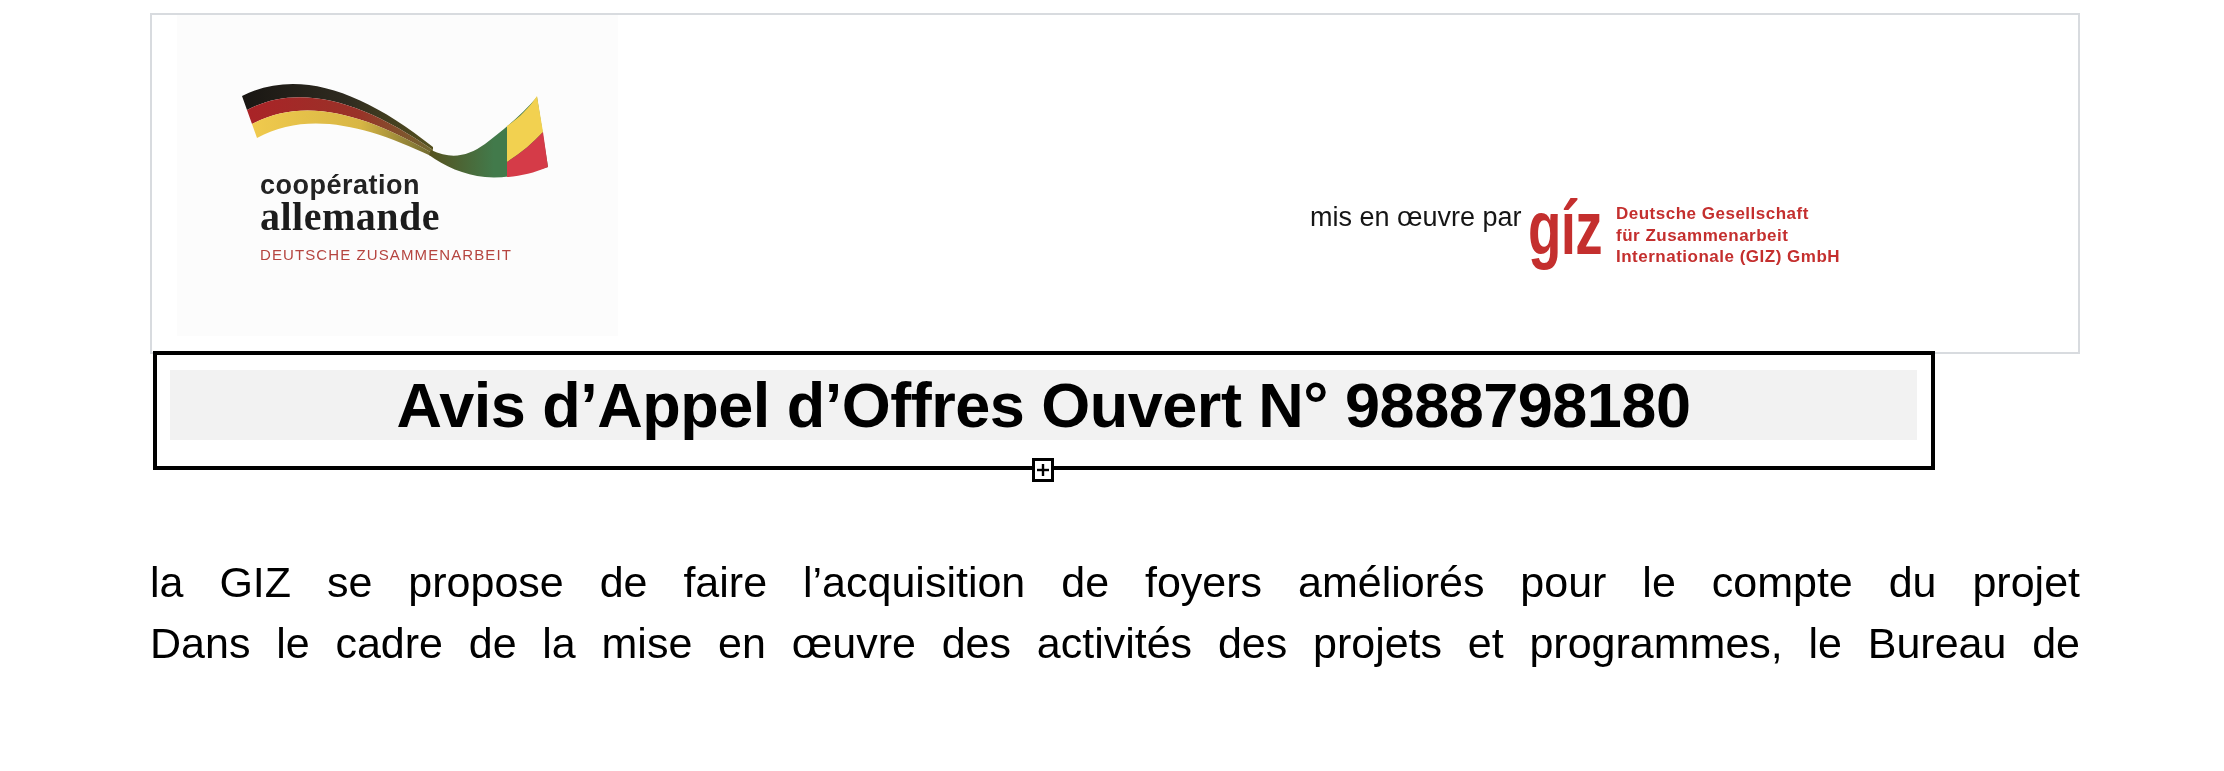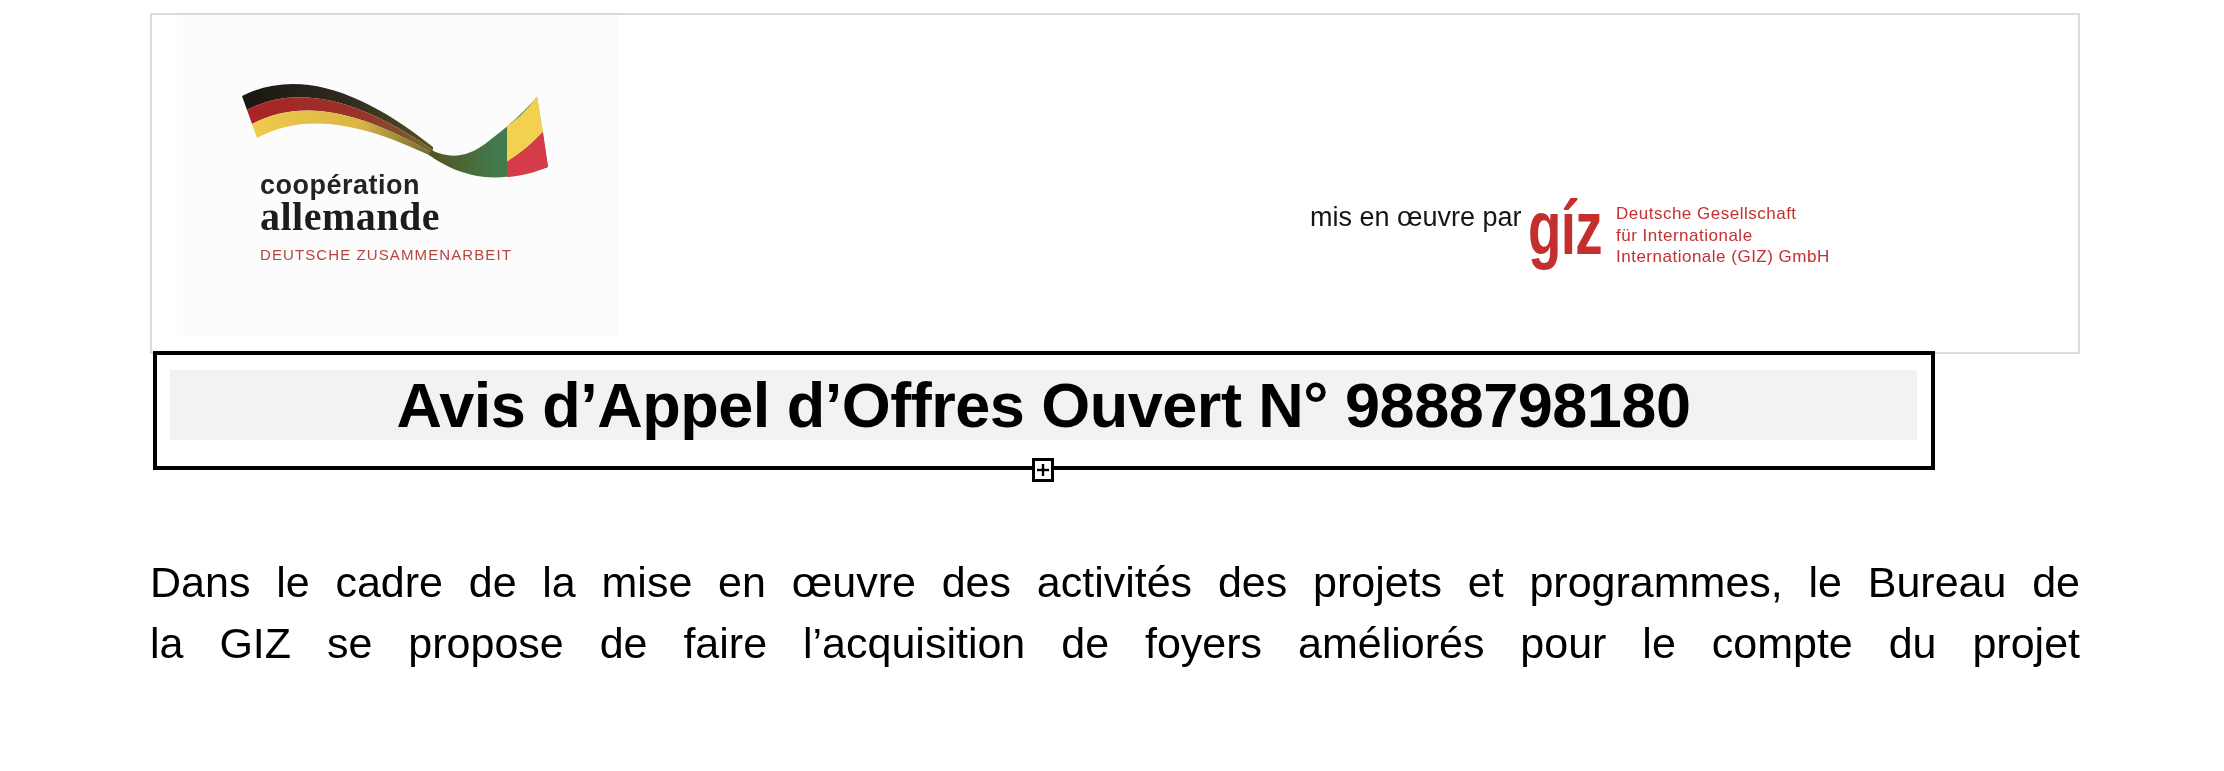--- a/index.html
+++ b/index.html
@@ -46,21 +46,21 @@
     font-size: 27px; line-height: 30px; color: #151515;
   }
   .giz-word {
     left: 1528px; top: 188px;
     font-size: 76px; line-height: 80px; font-weight: bold;
     letter-spacing: -1px; color: var(--giz_red);
     transform: scaleX(0.72); transform-origin: 0 0;
   }
   .giz-claim {
     left: 1616px; top: 203px;
-    font-size: 17px; line-height: 21.5px; font-weight: normal;
+    font-size: 17px; line-height: 21.5px; font-weight: bold;
     letter-spacing: 0.5px; color: var(--giz_red);
   }
 
   
   .title-box {
     left: 153px; top: 351px; width: 1782px; height: 119px;
     border: 4px solid #000; box-sizing: border-box; background: #fff;
   }
   .title-strip {
     left: 170px; top: 370px; width: 1747px; height: 70px;
@@ -144,34 +144,34 @@
     <div class="coop-title">coopération</div>
     <div class="coop-subtitle">allemande</div>
     <div class="coop-tagline">DEUTSCHE ZUSAMMENARBEIT</div>
   </div>
 
   <div class="abs mise-label">mis en œuvre par</div>
 
   <div class="abs giz-word">gíz</div>
   <div class="abs giz-claim">
     <div>Deutsche Gesellschaft</div>
-    <div>für Internationale</div>
+    <div>für Zusammenarbeit</div>
     <div>Internationale (GIZ) GmbH</div>
   </div>
 
   <div class="abs title-box"></div>
   <div class="abs title-strip">
     <div class="title-text">Avis d’Appel d’Offres Ouvert N° 9888798180</div>
   </div>
 
   <div class="abs table-handle">
     <svg width="12" height="14" viewBox="0 0 12 14">
       <line x1="6" y1="1" x2="6" y2="13" stroke="#000" stroke-width="2.4"></line>
       <line x1="0" y1="7" x2="12" y2="7" stroke="#000" stroke-width="2.4"></line>
     </svg>
   </div>
 
   <div class="abs body-par">
+    <div class="jline">la GIZ se propose de faire l’acquisition de foyers améliorés pour le compte du projet</div>
     <div class="jline">Dans le cadre de la mise en œuvre des activités des projets et programmes, le Bureau de</div>
-    <div class="jline">la GIZ se propose de faire l’acquisition de foyers améliorés pour le compte du projet</div>
   </div>
 
 </div>
 
 </body></html>

